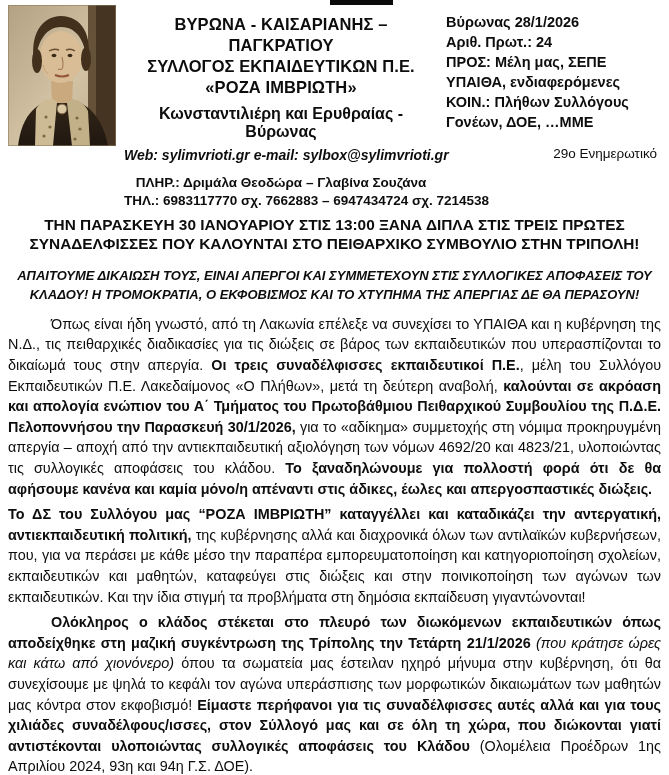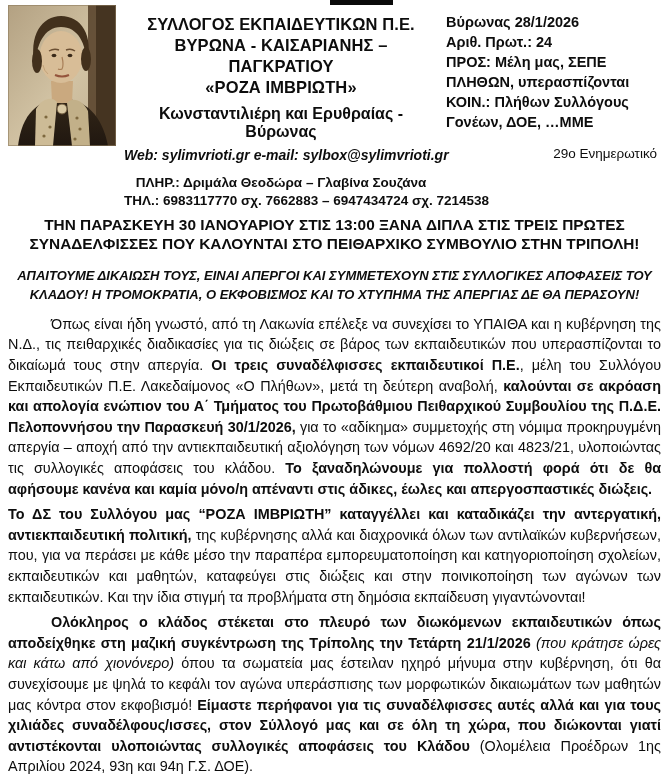--- a/index.html
+++ b/index.html
@@ -99,36 +99,36 @@
         <path d="M54 52 q2 8 0 12 q-2 1 -4 0" stroke="#a87f58" stroke-width="1.2" fill="none"></path>
         <path d="M47 70 q7 3 14 0" stroke="#94543c" stroke-width="2" fill="none"></path>
         <path d="M35 60 q1 6 5 9" stroke="#b9976e" stroke-width="1" fill="none" opacity="0.7"></path>
 
         <rect x="0.5" y="0.5" width="107" height="140" fill="none" stroke="#8d7c5d" stroke-width="1" opacity="0.6"></rect>
       </svg>
     </div>
 
     <div class="org-col">
       <div>
+          <div class="org-line">ΒΥΡΩΝΑ - ΚΑΙΣΑΡΙΑΝΗΣ – ΠΑΓΚΡΑΤΙΟΥ</div>
           <div class="org-line">ΣΥΛΛΟΓΟΣ ΕΚΠΑΙΔΕΥΤΙΚΩΝ Π.Ε.</div>
-          <div class="org-line">ΒΥΡΩΝΑ - ΚΑΙΣΑΡΙΑΝΗΣ – ΠΑΓΚΡΑΤΙΟΥ</div>
           <div class="org-line">«ΡΟΖΑ ΙΜΒΡΙΩΤΗ»</div>
         </div>
       <div class="address-line">Κωνσταντιλιέρη και Ερυθραίας - Βύρωνας</div>
       <div class="web-line">Web: sylimvrioti.gr    e-mail: sylbox@sylimvrioti.gr</div>
       <div class="plir-line">ΠΛΗΡ.:  Δριμάλα Θεοδώρα  –  Γλαβίνα Σουζάνα</div>
       <div class="tel-line">ΤΗΛ.:  6983117770 σχ. 7662883 – 6947434724 σχ. 7214538</div>
     </div>
 
     <div class="meta-col">
       <div>
           <div class="meta-line">Βύρωνας 28/1/2026</div>
           <div class="meta-line">Αριθ. Πρωτ.: 24</div>
           <div class="meta-line">ΠΡΟΣ: Μέλη μας, ΣΕΠΕ</div>
-          <div class="meta-line">ΠΛΗΘΩΝ, υπερασπίζονται</div>
+          <div class="meta-line">ΥΠΑΙΘΑ, ενδιαφερόμενες</div>
           <div class="meta-line">ΚΟΙΝ.: Πλήθων Συλλόγους</div>
           <div class="meta-line">Γονέων, ΔΟΕ, …ΜΜΕ</div>
         </div>
       <div class="bulletin">29ο Ενημερωτικό</div>
     </div>
 
   </div>
 
   <div class="headline-main">ΤΗΝ ΠΑΡΑΣΚΕΥΗ 30 ΙΑΝΟΥΑΡΙΟΥ ΣΤΙΣ 13:00 ΞΑΝΑ ΔΙΠΛΑ ΣΤΙΣ ΤΡΕΙΣ ΠΡΩΤΕΣ ΣΥΝΑΔΕΛΦΙΣΣΕΣ ΠΟΥ ΚΑΛΟΥΝΤΑΙ ΣΤΟ ΠΕΙΘΑΡΧΙΚΟ ΣΥΜΒΟΥΛΙΟ ΣΤΗΝ ΤΡΙΠΟΛΗ!</div>
   <div class="headline-sub">ΑΠΑΙΤΟΥΜΕ ΔΙΚΑΙΩΣΗ ΤΟΥΣ, ΕΙΝΑΙ ΑΠΕΡΓΟΙ ΚΑΙ ΣΥΜΜΕΤΕΧΟΥΝ ΣΤΙΣ ΣΥΛΛΟΓΙΚΕΣ ΑΠΟΦΑΣΕΙΣ ΤΟΥ ΚΛΑΔΟΥ! Η ΤΡΟΜΟΚΡΑΤΙΑ, Ο ΕΚΦΟΒΙΣΜΟΣ ΚΑΙ ΤΟ ΧΤΥΠΗΜΑ ΤΗΣ ΑΠΕΡΓΙΑΣ ΔΕ ΘΑ ΠΕΡΑΣΟΥΝ!</div>

